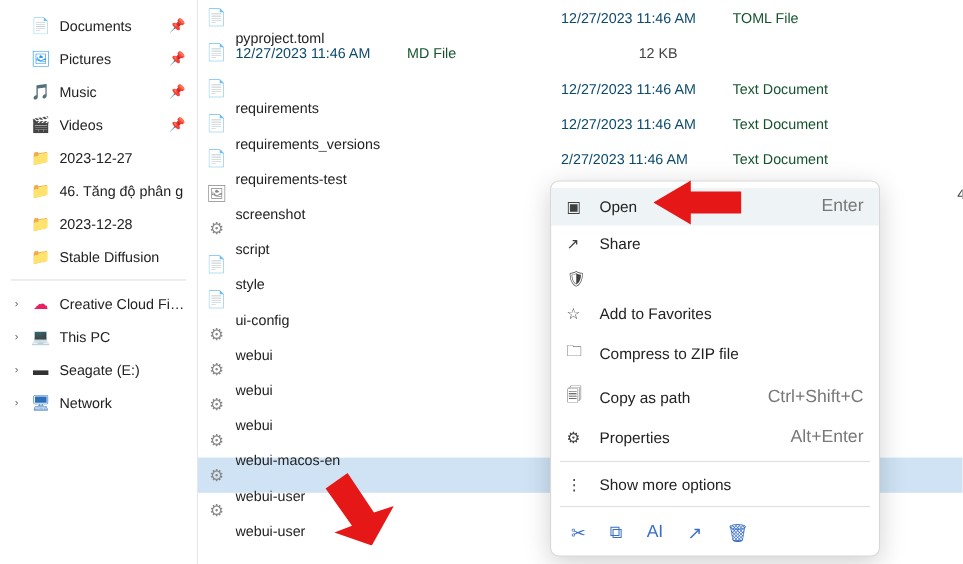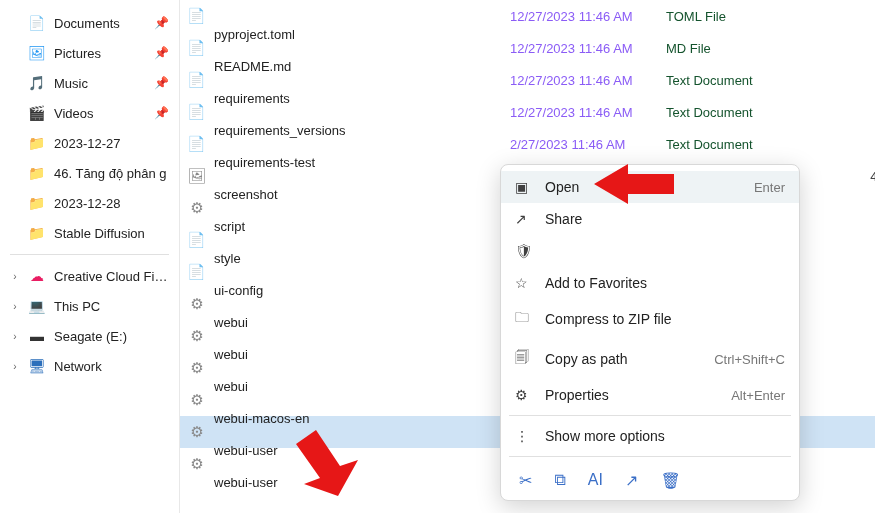--- a/index.html
+++ b/index.html
@@ -10,30 +10,30 @@
 .side-item .icon { width: 18px; height: 18px; display: flex; align-items: center; justify-content: center; font-size: 14px; }
 .side-item .pin { margin-left: auto; color: #888; font-size: 12px; }
 .side-item .label { white-space: nowrap; overflow: hidden; text-overflow: ellipsis; flex: 1; }
 .side-divider { height: 1px; background: #e0e0e0; margin: 6px 10px; }
 
 .main { flex: 1; position: relative; }
 .row { display: flex; align-items: center; height: 32px; padding: 0 6px; gap: 6px; }
 .row.selected { background: #cfe3f5; }
 .row .ficon { width: 22px; height: 22px; display:flex;align-items:center;justify-content:center; font-size:15px;}
 .col-name { width: 290px; white-space: nowrap; overflow: hidden; text-overflow: ellipsis; margin-top: 36px; }
-.col-date { width: 150px; color: #8b5cf6; white-space: nowrap; }
+.col-date { width: 150px; color: #0c4a6e; white-space: nowrap; }
 .col-type { width: 160px; color: #14532d; white-space: nowrap; overflow:hidden; text-overflow: ellipsis; }
 .col-size { width: 80px; text-align: right; color: #444; }
 
 .context { position: absolute; left: 320px; top: 164px; width: 300px; background: #fff; border: 1px solid #d8d8d8; border-radius: 8px; box-shadow: 0 6px 24px rgba(0,0,0,0.18); padding: 6px 0; z-index: 10; }
 .ctx-item { display: flex; align-items: center; padding: 8px 14px; gap: 12px; font-size: 14px; }
 .ctx-item.hover { background: #eef3f5; }
 .ctx-item .cicon { width: 18px; color: #404040; }
 .ctx-item .clabel { flex: 1; }
-.ctx-item .cshort { color: #777; font-size: 13px; }
+.ctx-item .cshort { color: #777; font-size: 16px; }
 .ctx-divider { height: 1px; background: #e0e0e0; margin: 4px 8px; }
 .ctx-toolbar { display: flex; gap: 22px; padding: 10px 18px 4px; color: #3b6fc7; font-size: 16px; }
 
 .arrow { position: absolute; z-index: 20; }
 .arrow svg { display:block; }
 
 
 .ic-doc{ color:#2c6fbb;} .ic-pic{color:#2196f3;} .ic-mus{color:#e91e63;} .ic-vid{color:#673ab7;}
 .ic-fold{color:#f5c04a;} .ic-cc{color:#e91e63;} .ic-pc{color:#3b6fc7;} .ic-drv{color:#333;} .ic-net{color:#2c6fbb;}
 .ic-file{color:#888;}
@@ -118,21 +118,20 @@
   <div id="file-rows">
       <div class="row">
         <span class="ficon ic-file">📄</span>
         <span class="col-name">pyproject.toml</span>
         <span class="col-date">12/27/2023 11:46 AM</span>
         <span class="col-type">TOML File</span>
         <span class="col-size">1 KB</span>
       </div>
       <div class="row">
         <span class="ficon ic-file">📄</span>
-        <span class="col-name">README.md</span>
         <span class="col-date">12/27/2023 11:46 AM</span>
         <span class="col-type">MD File</span>
         <span class="col-size">12 KB</span>
       </div>
       <div class="row">
         <span class="ficon ic-file">📄</span>
         <span class="col-name">requirements</span>
         <span class="col-date">12/27/2023 11:46 AM</span>
         <span class="col-type">Text Document</span>
         <span class="col-size">1 KB</span>

